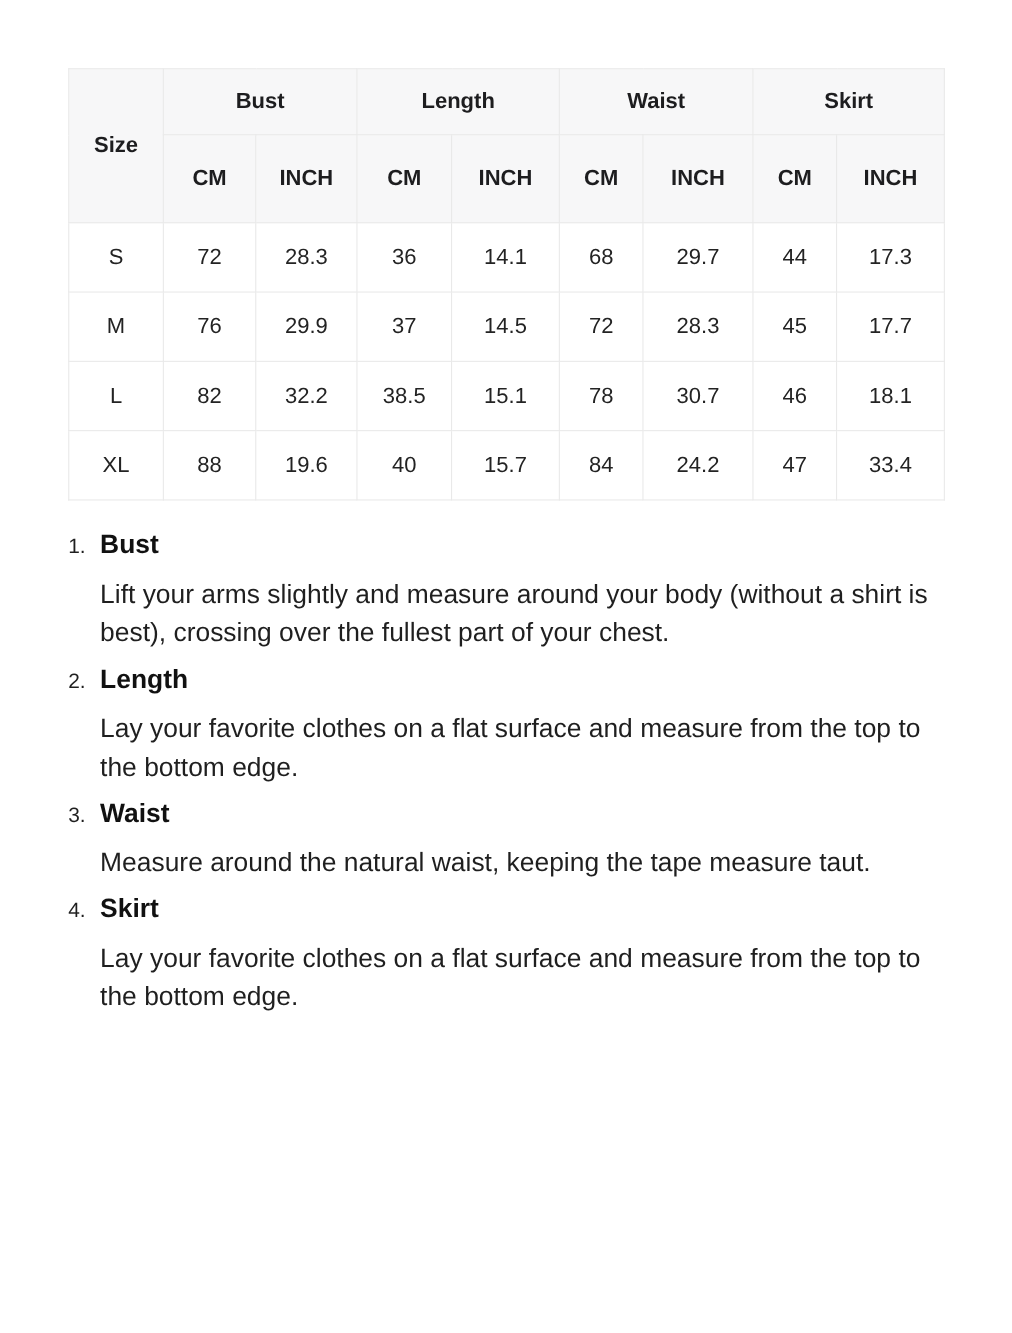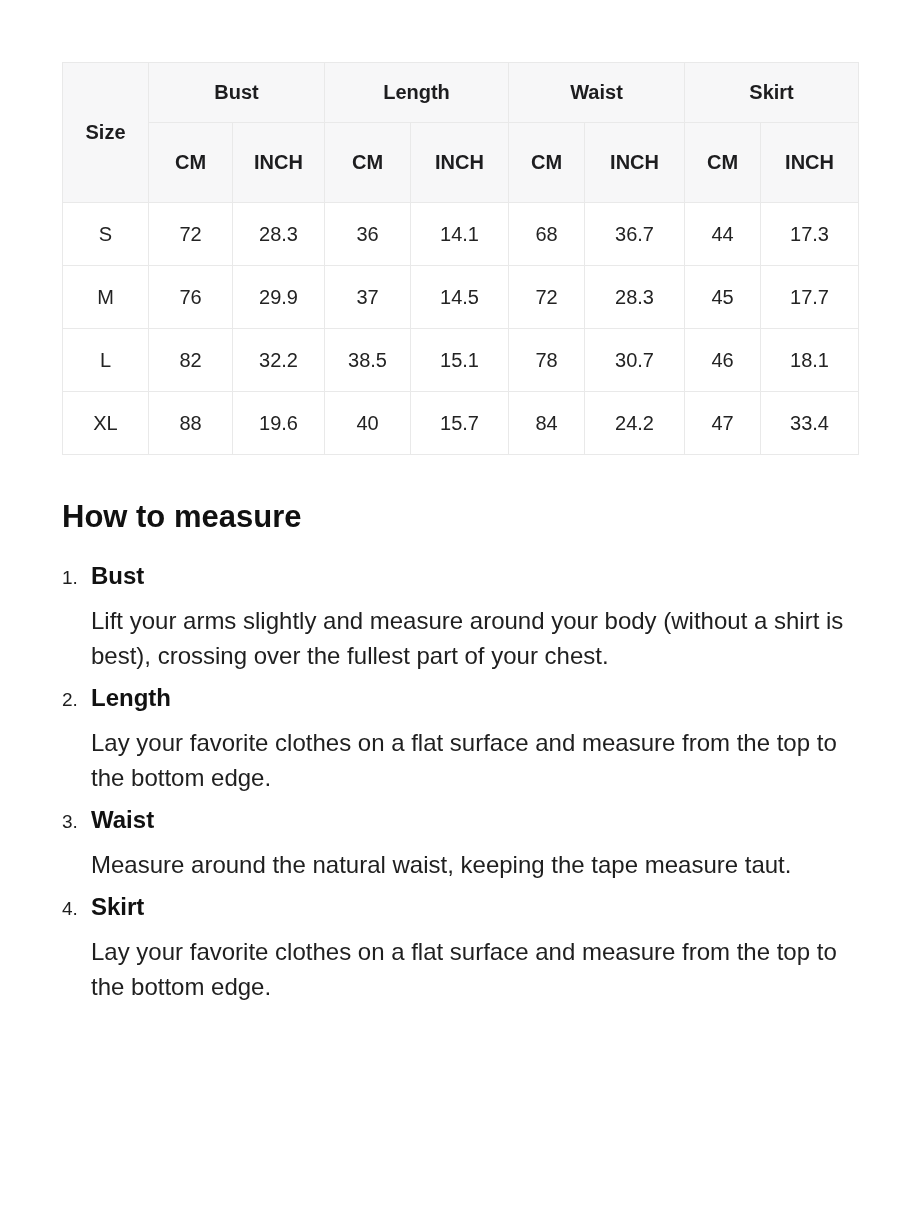--- a/index.html
+++ b/index.html
@@ -130,21 +130,21 @@
       </tr>
     </thead>
     <tbody>
       <tr>
         <td>S</td>
         <td>72</td>
         <td>28.3</td>
         <td>36</td>
         <td>14.1</td>
         <td>68</td>
-        <td>36.7</td>
+        <td>29.7</td>
         <td>44</td>
         <td>17.3</td>
       </tr>
       <tr>
         <td>M</td>
         <td>76</td>
         <td>29.9</td>
         <td>37</td>
         <td>14.5</td>
         <td>72</td>
@@ -170,21 +170,20 @@
         <td>40</td>
         <td>15.7</td>
         <td>84</td>
         <td>24.2</td>
         <td>47</td>
         <td>33.4</td>
       </tr>
     </tbody>
   </table>
 
-  <h2 class="htm-title">How to measure</h2>
 
   <ol class="steps">
     <li>
       <span class="step-number">1.</span>
       <div class="step-term">Bust</div>
       <p class="step-desc">Lift your arms slightly and measure around your body (without a shirt is best), crossing over the fullest part of your chest.</p>
     </li>
     <li>
       <span class="step-number">2.</span>
       <div class="step-term">Length</div>

